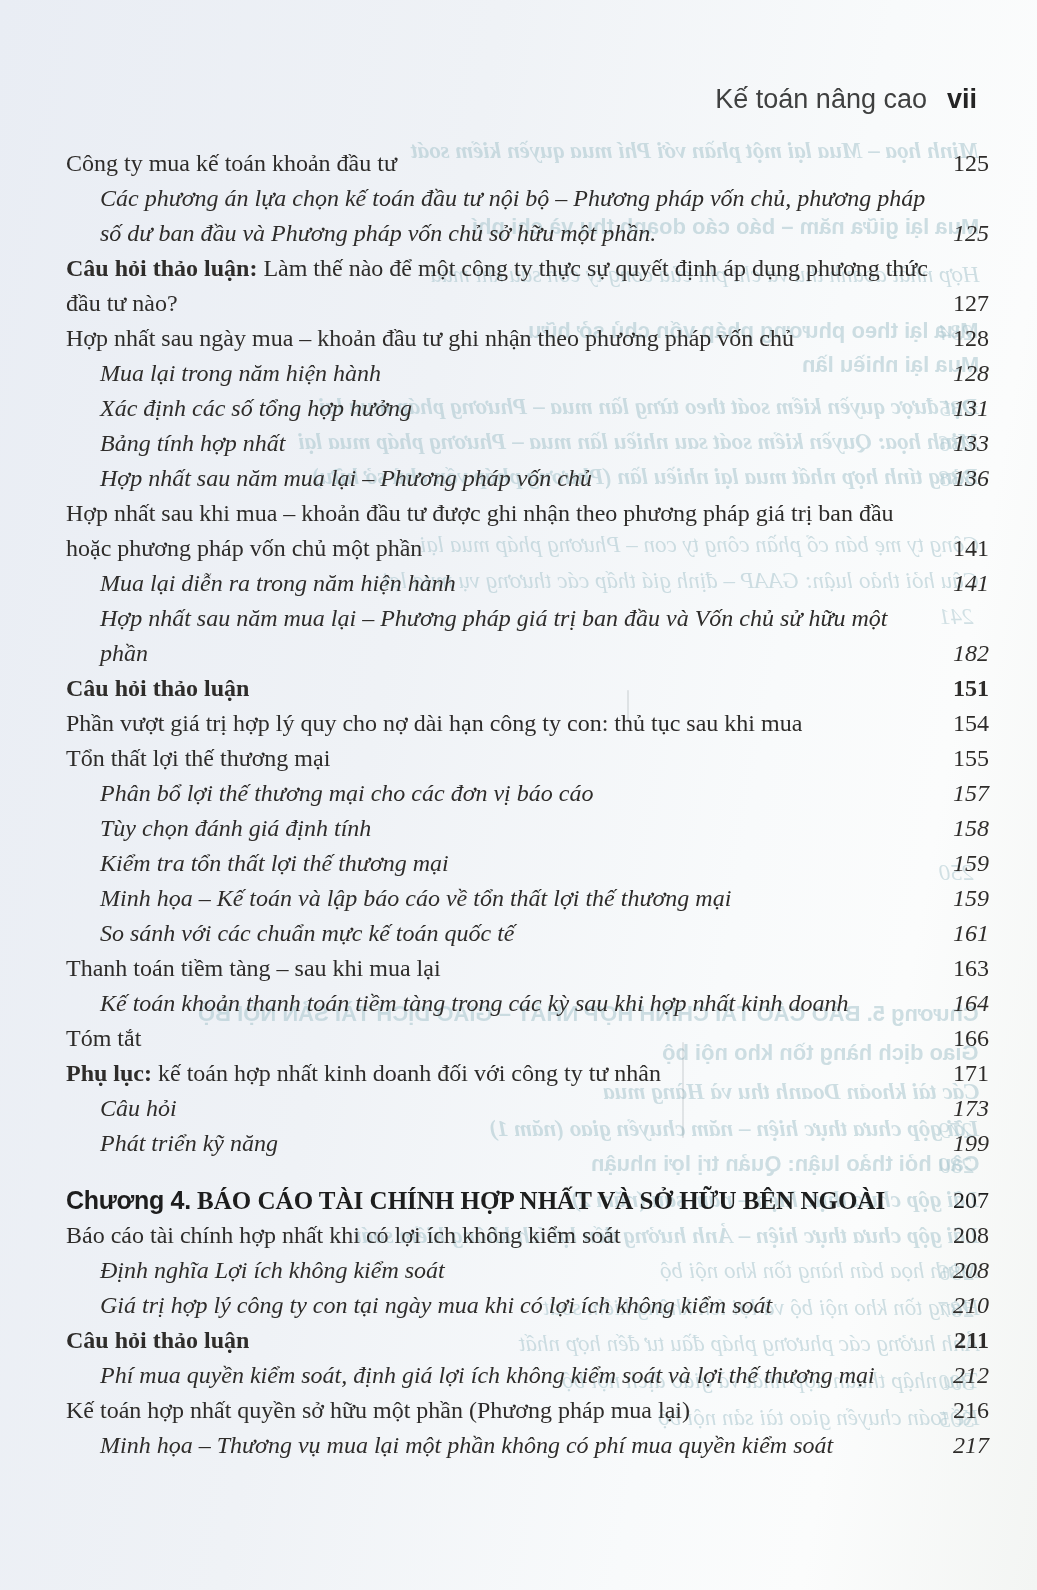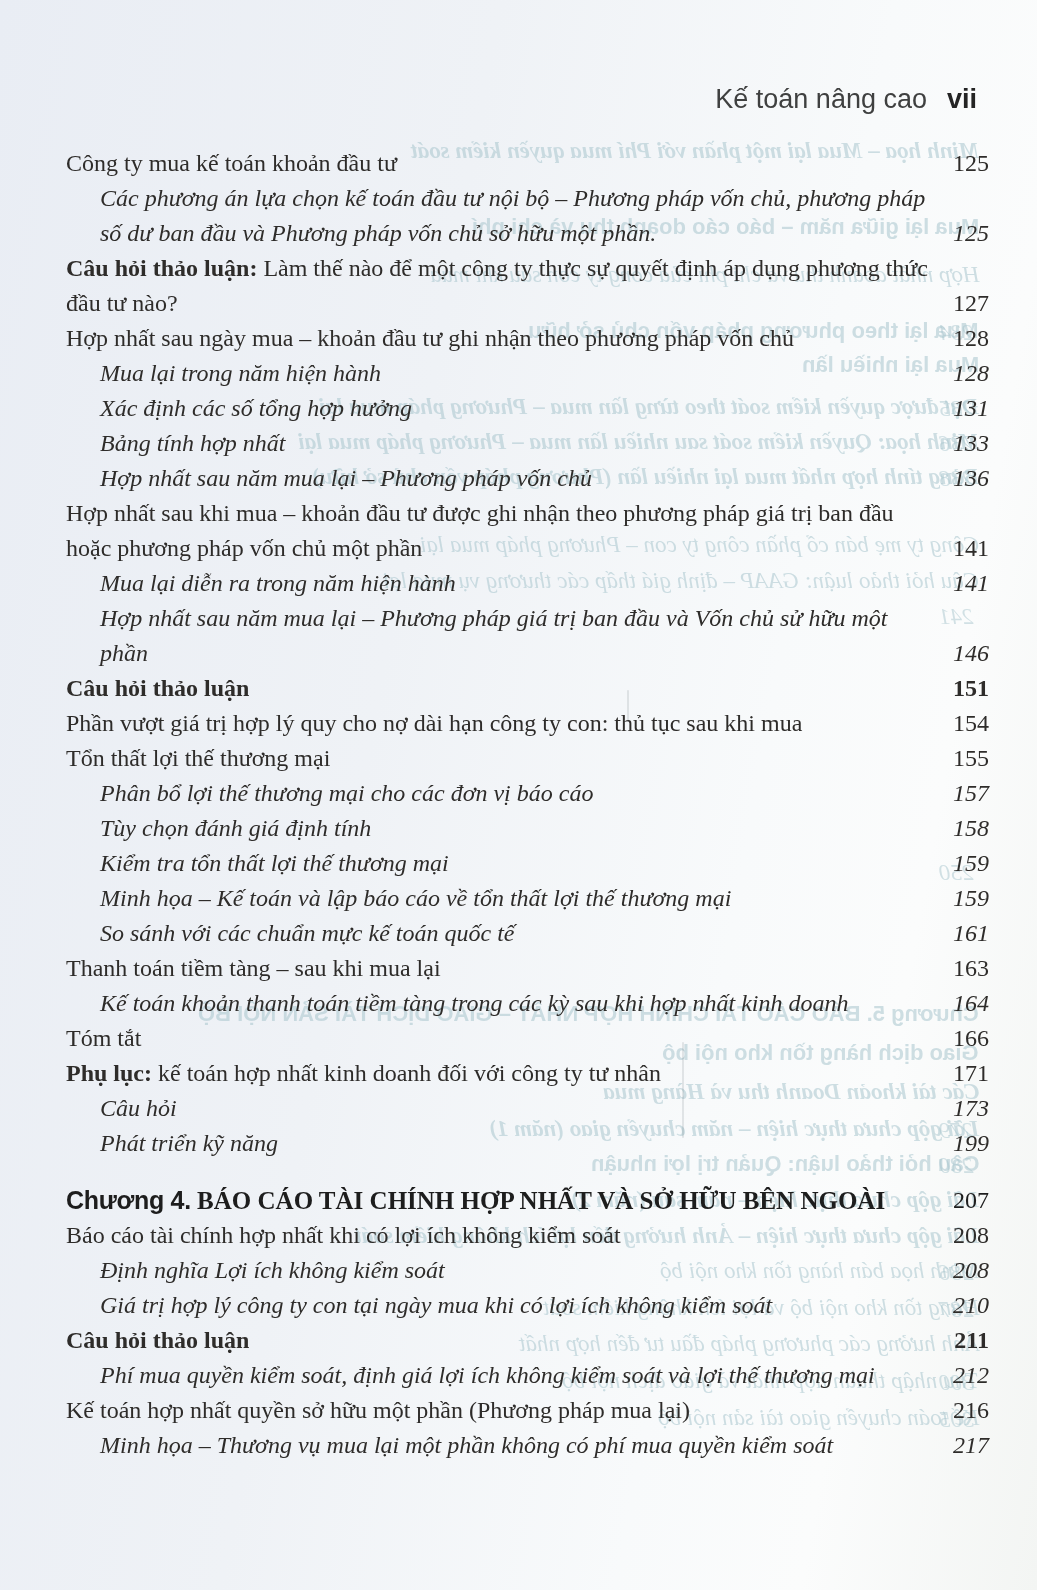--- a/index.html
+++ b/index.html
@@ -151,21 +151,21 @@
     <span class="entry-page">141</span>
   </div>
 
   <div class="entry italic i1">
     <span class="entry-text"><b class="prefix"></b><span class="label">Mua lại diễn ra trong năm hiện hành</span></span>
     <span class="entry-page">141</span>
   </div>
 
   <div class="entry italic i1">
     <span class="entry-text"><b class="prefix"></b><span class="label">Hợp nhất sau năm mua lại – Phương pháp giá trị ban đầu và Vốn chủ sử hữu một phần</span></span>
-    <span class="entry-page">146</span>
+    <span class="entry-page">182</span>
   </div>
 
   <div class="entry bold">
     <span class="entry-text"><b class="prefix"></b><span class="label">Câu hỏi thảo luận</span></span>
     <span class="entry-page">151</span>
   </div>
 
   <div class="entry normal">
     <span class="entry-text"><b class="prefix"></b><span class="label">Phần vượt giá trị hợp lý quy cho nợ dài hạn công ty con: thủ tục sau khi mua</span></span>
     <span class="entry-page">154</span>

